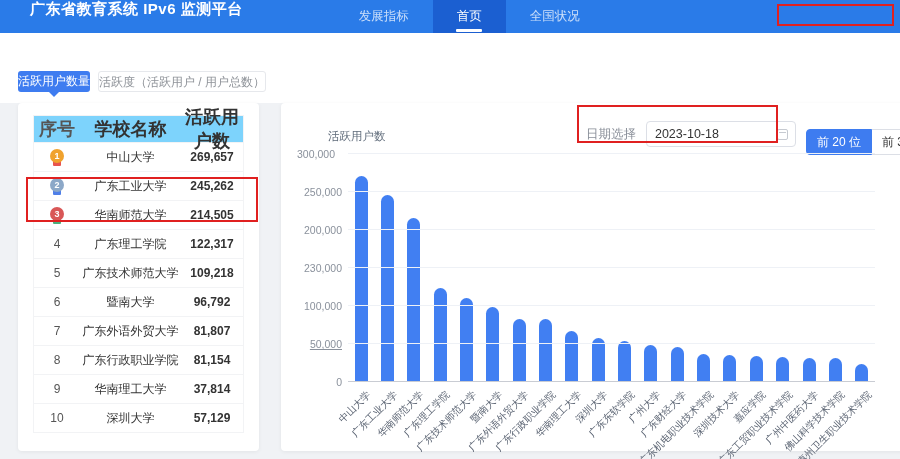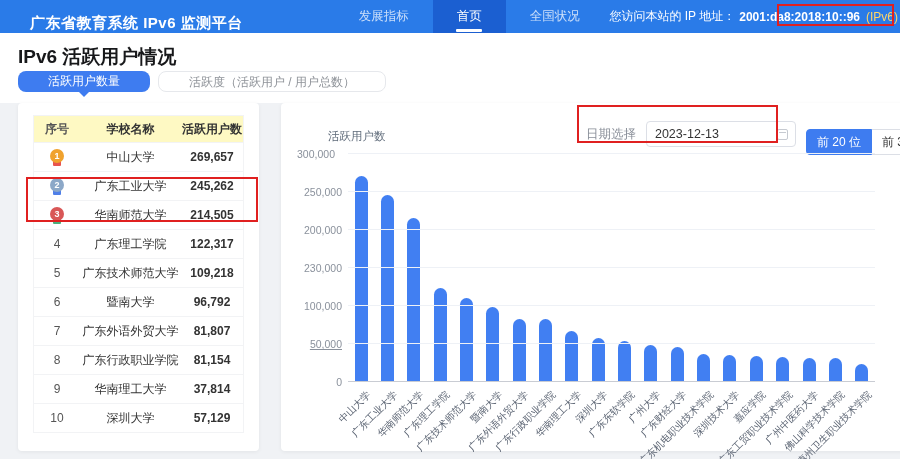--- a/index.html
+++ b/index.html
@@ -2,56 +2,56 @@
 <html><head>
 <meta charset="utf-8">
 <style>
   * { margin:0; padding:0; box-sizing:border-box; }
   html,body { width:900px; height:459px; overflow:hidden;
     font-family:"Liberation Sans","DejaVu Sans",sans-serif; background:#f0f2f5; }
   #stage { position:relative; width:900px; height:459px; }
 
   
   .navbar { position:absolute; left:0; top:0; width:900px; height:33px;
-    background:#2a7be8; display:flex; align-items:flex-end; }
+    background:#2a7be8; display:flex; align-items:flex-start; }
   .brand { color:#fff; font-size:15px; font-weight:bold; padding-left:30px;
     letter-spacing:.5px; white-space:nowrap; }
   .nav-items { display:flex; height:33px; margin-left:92px; }
   .nav-item { height:33px; line-height:33px; padding:0 24px; font-size:12.5px;
     color:rgba(255,255,255,.75); cursor:pointer; position:relative; white-space:nowrap; }
   .nav-item.active { background:#1b5fd1; color:#fff; }
   .nav-item.active .underline { position:absolute; left:50%; transform:translateX(-50%);
     bottom:1px; width:26px; height:3px; background:#fff; border-radius:1px; }
   .nav-right { position:absolute; right:2px; top:0; height:33px; display:flex;
     align-items:center; font-size:12px; color:#fff; white-space:nowrap; }
   .ip-value { font-weight:bold; padding:0 4px; }
   .ip-suffix { color:#ffd666; margin-left:2px; }
 
   
   .header-band { position:absolute; left:0; top:33px; width:900px; height:70px; background:#fff; }
   .page-title { position:absolute; left:18px; top:11px; font-size:19px; font-weight:bold; color:#17181a; }
   .tabs { position:absolute; left:18px; top:38px; display:flex; gap:8px; }
-  .tab { height:21px; line-height:21px; padding:0 30px; font-size:12px; border-radius:8px;
+  .tab { height:21px; line-height:21px; padding:0 0; font-size:12px; border-radius:3px;
     cursor:pointer; white-space:nowrap; }
   .tab.active { background:#3e7cf0; color:#fff; position:relative; }
   .tab.inactive { background:#fff; color:#8f9399; border:1px solid #e6e8ec; }
   .tab-caret { position:absolute; left:50%; transform:translateX(-50%); bottom:-5px;
     width:0; height:0; border-left:5px solid transparent; border-right:5px solid transparent;
     border-top:5px solid #3e7cf0; }
 
   
   .card { position:absolute; background:#fff; border-radius:4px;
     box-shadow:0 1px 4px rgba(0,0,0,.06); }
   #left-card  { left:18px;  top:103px; width:241px; height:348px; }
   #right-card { left:281px; top:103px; width:664px; height:348px; }
 
   
   .table { position:absolute; left:15px; top:12px; width:211px; border:1px solid #f2f3f5; }
-  .thead { display:flex; background:#fef9c3; height:26px; align-items:center;
-    font-size:12px; color:#333; font-weight:bold; }
+  .thead { display:flex; background:#7dd3fc; height:26px; align-items:center;
+    font-size:18px; color:#333; font-weight:bold; }
   .trow { display:flex; height:29px; align-items:center; font-size:12px; color:#333;
     border-top:1px solid #f2f3f5; }
   .c-rank { width:46px; text-align:center; color:#555; }
   .c-school { flex:1; text-align:center; }
   .c-users { width:62px; text-align:center; font-weight:600; }
   .medal { position:relative; display:inline-block; width:15px; height:17px; vertical-align:middle; }
   .medal .rib { position:absolute; left:3.5px; bottom:0; width:8px; height:7px; border-radius:1px; }
   .medal .circ { position:absolute; left:0.5px; top:0; width:14px; height:14px; border-radius:50%;
     color:#fff; font-size:9px; line-height:14px; text-align:center; font-weight:bold; }
 
@@ -101,29 +101,23 @@
         <span>发展指标</span>
       </div>
       <div class="nav-item active">
         <span>首页</span>
         <span class="underline"></span>
       </div>
       <div class="nav-item">
         <span>全国状况</span>
       </div>
     </div>
-    <div class="nav-right">
-      <span>您访问本站的 IP 地址：</span>
-      <span class="ip-value">2001:da8:2018:10::96</span>
-      <span class="ip-suffix">(IPv6)</span>
-    </div>
   </div>
 
   <div class="header-band">
-    <div class="page-title">IPv6 活跃用户情况</div>
     <div class="tabs">
       <div class="tab active">
         <span>活跃用户数量</span>
         <span class="tab-caret"></span>
       </div>
       <div class="tab inactive">
         <span>活跃度（活跃用户 / 用户总数）</span>
       </div>
     </div>
   </div>
@@ -187,21 +181,21 @@
             <div class="c-users">57,129</div>
           </div>
         </div>
     </div>
   </div>
 
   <div class="card" id="right-card">
     <div class="controls">
       <span class="date-label">日期选择</span>
       <div class="date-input">
-        <span>2023-12-13</span>
+        <span>2023-10-18</span>
         <span class="cal-icon"></span>
       </div>
       <div class="btn-group">
         <button class="btn active">前 20 位</button>
         <button class="btn">前 30 位</button>
       </div>
     </div>
     <div class="ylabel">活跃用户数</div>
     <div id="plot">
       <div class="axis-x"></div>

